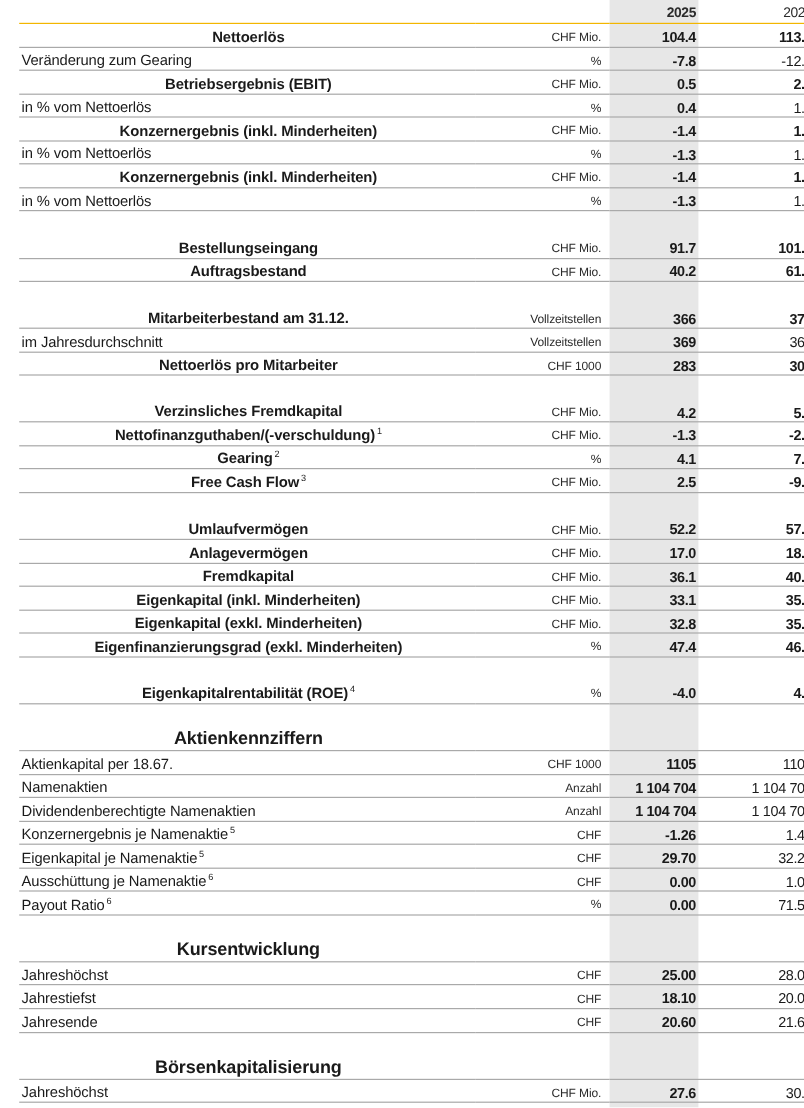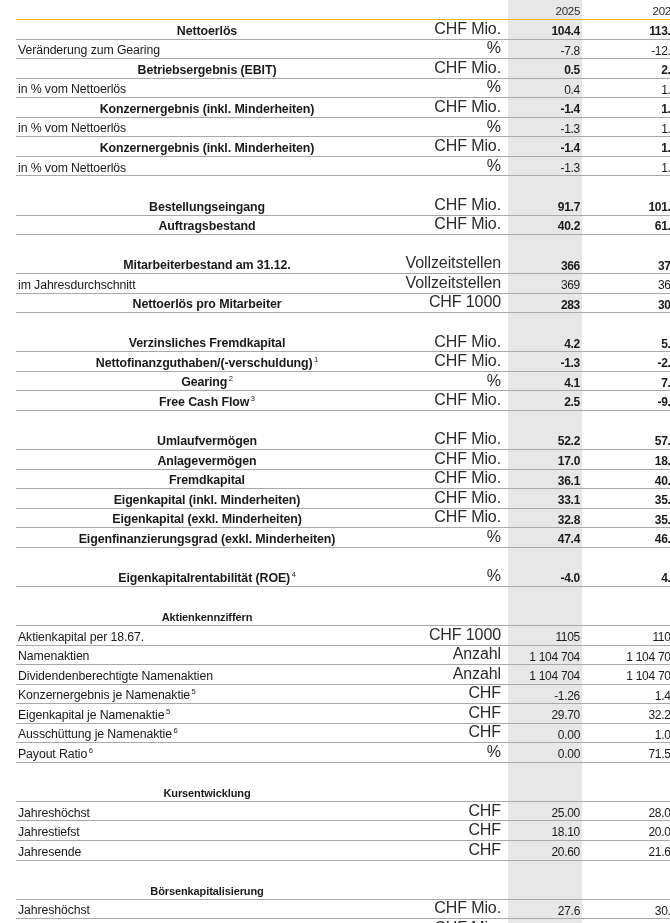--- a/index.html
+++ b/index.html
@@ -71,39 +71,39 @@
   tr.head td.lbl, tr.head td.unit { border-bottom: 1.6px solid #f2b600; }
 
   td.lbl {
     padding-left: 2px;
     font-size: 12.3px;
     letter-spacing: -0.1px;
   }
   td.unit {
     text-align: right;
     padding-right: 7px;
-    font-size: 16px;
+    font-size: 10px;
     color: #2b2b2b;
     letter-spacing: -0.1px;
   }
   td.val {
     text-align: right;
     font-size: 12px;
     letter-spacing: -0.3px;
   }
-  td.y1 { padding-right: 10px; }
+  td.y1 { padding-right: 10px; font-weight: bold; }
   td.y2 { padding-right: 1px; }
 
   tr.bold td.lbl,
   tr.bold td.val { font-weight: bold; }
 
   tr.bold td.lbl { font-size: 12.4px; text-align: center; }
 
   
-  tr.section td.lbl { font-weight: bold; font-size: 11px; }
+  tr.section td.lbl { font-weight: bold; font-size: 15px; }
 
   
   tr.spacer td { border-bottom: none; }
   tr.spacer { height: 19.55px; }
 
   sup {
     font-size: 7.6px;
     vertical-align: super;
     line-height: 0;
     padding-left: 1.5px;

